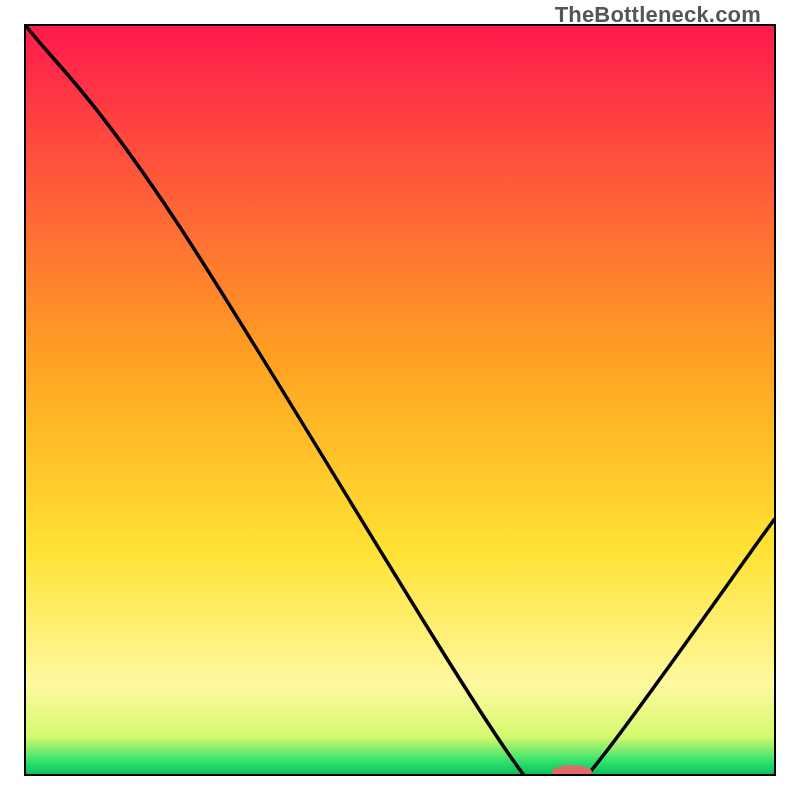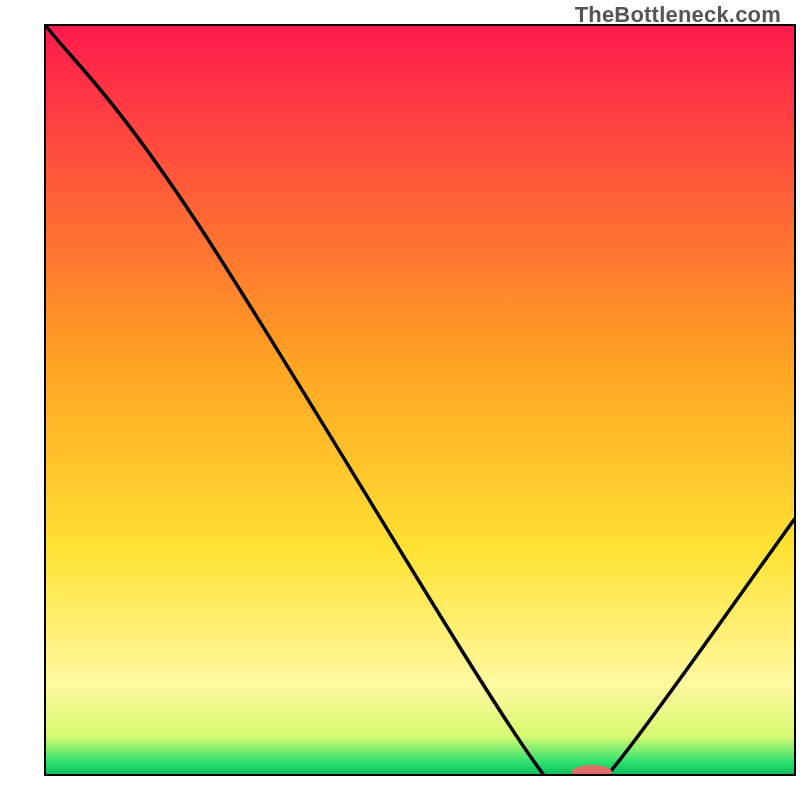--- a/index.html
+++ b/index.html
@@ -8,21 +8,20 @@
     width: 800px;
     height: 800px;
     background: #ffffff;
     font-family: Arial, Helvetica, sans-serif;
   }
   .frame {
     position: relative;
     width: 771px;
     height: 800px;
     box-sizing: border-box;
-    margin-left: 20px;
   }
   .watermark {
     position: absolute;
     top: 2px;
     right: 10px;
     font-size: 22px;
     font-weight: 600;
     color: #555;
     z-index: 20;
     letter-spacing: 0.2px;

